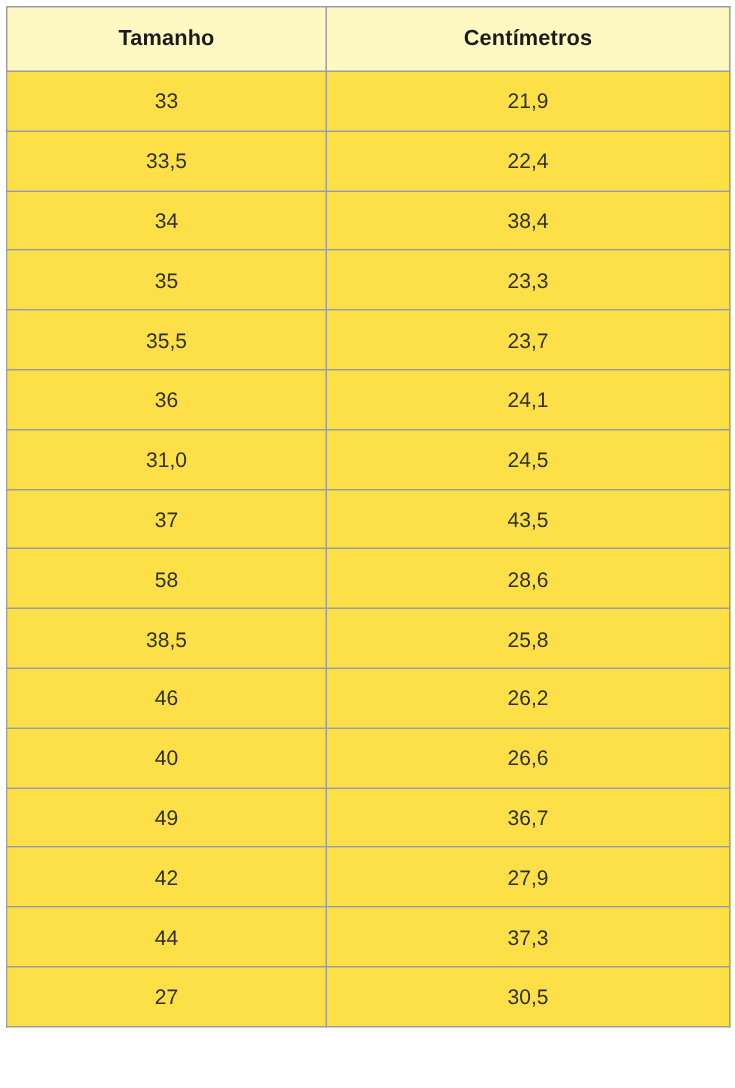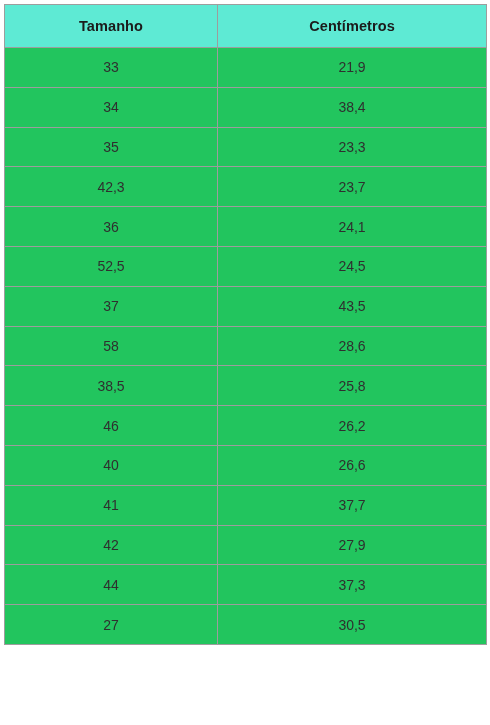--- a/index.html
+++ b/index.html
@@ -29,29 +29,29 @@
 
   table.size-table th,
   table.size-table td {
     border: 1px solid #9d9d9d;
     text-align: center;
     vertical-align: middle;
     padding: 0;
   }
   table.size-table th {
     height: 42px;
-    background: #5eead4;
+    background: #fef9c3;
     color: #1b1b1b;
     font-weight: bold;
     font-size: 14.5px;
     letter-spacing: 0.1px;
   }
   table.size-table td {
     height: 38.8px;
-    background: #22c55e;
+    background: #fde047;
     color: #2f2f2f;
     font-weight: normal;
     font-size: 14px;
   }
 </style>
 </head>
 <body>
 
 <div class="table-wrap">
   <table class="size-table">
@@ -64,37 +64,41 @@
         <th>Tamanho</th>
         <th>Centímetros</th>
       </tr>
     </thead>
     <tbody id="table-body">
         <tr>
           <td>33</td>
           <td>21,9</td>
         </tr>
         <tr>
+          <td>33,5</td>
+          <td>22,4</td>
+        </tr>
+        <tr>
           <td>34</td>
           <td>38,4</td>
         </tr>
         <tr>
           <td>35</td>
           <td>23,3</td>
         </tr>
         <tr>
-          <td>42,3</td>
+          <td>35,5</td>
           <td>23,7</td>
         </tr>
         <tr>
           <td>36</td>
           <td>24,1</td>
         </tr>
         <tr>
-          <td>52,5</td>
+          <td>31,0</td>
           <td>24,5</td>
         </tr>
         <tr>
           <td>37</td>
           <td>43,5</td>
         </tr>
         <tr>
           <td>58</td>
           <td>28,6</td>
         </tr>
@@ -104,22 +108,22 @@
         </tr>
         <tr>
           <td>46</td>
           <td>26,2</td>
         </tr>
         <tr>
           <td>40</td>
           <td>26,6</td>
         </tr>
         <tr>
-          <td>41</td>
-          <td>37,7</td>
+          <td>49</td>
+          <td>36,7</td>
         </tr>
         <tr>
           <td>42</td>
           <td>27,9</td>
         </tr>
         <tr>
           <td>44</td>
           <td>37,3</td>
         </tr>
         <tr>

